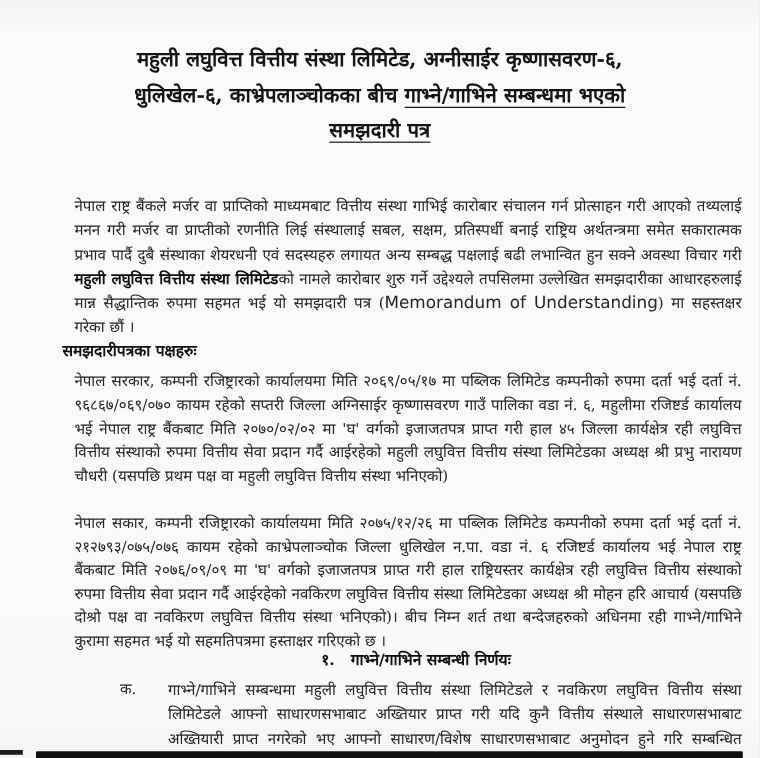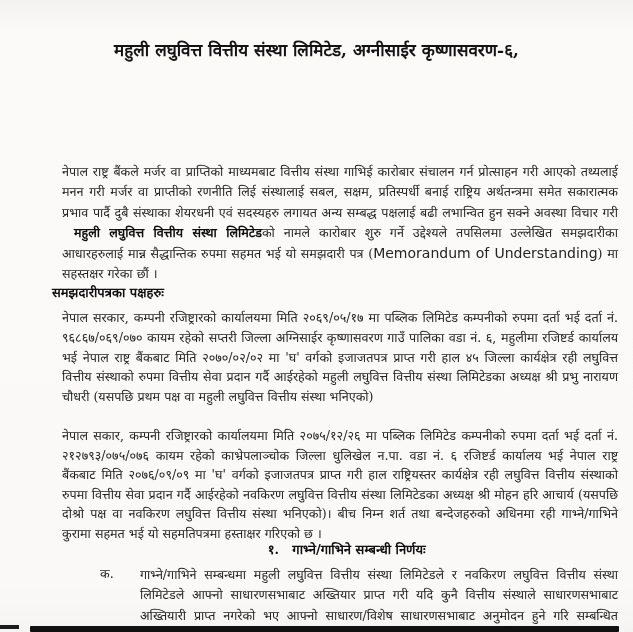--- a/index.html
+++ b/index.html
@@ -15,21 +15,21 @@
   .title{
     position:absolute;top:36px;left:28px;right:28px;
     text-align:center;font-weight:700;color:#141414;
     font-size:17px;line-height:29.5px;
   }
   .u{text-decoration:underline;text-underline-offset:4px;text-decoration-thickness:1px;}
   .body{
     margin:0;font-size:12.6px;line-height:20.3px;
     text-align:justify;text-align-last:left;color:#242424;
   }
-  .body b{color:#0e0e0e;margin-left:12px;}
+  .body b{color:#0e0e0e;}
   .intro{position:absolute;top:162px;left:62px;width:556px;}
   .latin{font-family:"DejaVu Sans","Liberation Sans",sans-serif;font-size:14px;}
   .parties-head{
     position:absolute;top:283px;left:52px;margin:0;
     font-size:13px;font-weight:700;color:#101010;
   }
   .party1{position:absolute;top:308px;left:62px;width:556px;line-height:19.8px;}
   .conj{position:absolute;top:402px;left:0;width:100%;text-align:center;font-size:13px;}
   .party2{position:absolute;top:426px;left:62px;width:556px;line-height:19.6px;}
   .sec1{
@@ -46,20 +46,22 @@
   }
   .scan-bar-left{position:absolute;left:0;bottom:3px;width:19px;height:4px;background:#1c1c1c;}
 </style>
 </head>
 <body>
 
 <div class="page">
 
   <div class="title">
     <div>महुली लघुवित्त वित्तीय संस्था लिमिटेड, अग्नीसाईर कृष्णासवरण-६,</div>
+    <div><span>धुलिखेल-६, काभ्रेपलाञ्चोकका बीच </span><span class="u">गाभ्ने/गाभिने सम्बन्धमा भएको</span></div>
+    <div><span class="u">समझदारी पत्र</span></div>
   </div>
 
   <p class="body intro"><span>नेपाल राष्ट्र बैंकले मर्जर वा प्राप्तिको माध्यमबाट वित्तीय संस्था गाभिई कारोबार संचालन गर्न प्रोत्साहन गरी आएको तथ्यलाई मनन गरी मर्जर वा प्राप्तीको रणनीति लिई संस्थालाई सबल, सक्षम, प्रतिस्पर्धी बनाई राष्ट्रिय अर्थतन्त्रमा समेत सकारात्मक प्रभाव पार्दै दुबै संस्थाका शेयरधनी एवं सदस्यहरु लगायत अन्य सम्बद्ध पक्षलाई बढी लभान्वित हुन सक्ने अवस्था विचार गरी </span><b>महुली लघुवित्त वित्तीय संस्था लिमिटेड</b><span>को नामले कारोबार शुरु गर्ने उद्देश्यले तपसिलमा उल्लेखित समझदारीका आधारहरुलाई मान्न सैद्धान्तिक रुपमा सहमत भई यो समझदारी पत्र (</span><span class="latin">Memorandum of Understanding</span><span>) मा सहस्तक्षर गरेका छौं ।</span></p>
 
   <h2 class="parties-head">समझदारीपत्रका पक्षहरुः</h2>
 
   <p class="body party1">नेपाल सरकार, कम्पनी रजिष्ट्रारको कार्यालयमा मिति २०६९/०५/१७ मा पब्लिक लिमिटेड कम्पनीको रुपमा दर्ता भई दर्ता नं. ९६८६७/०६९/०७० कायम रहेको सप्तरी जिल्ला अग्निसाईर कृष्णासवरण गाउँ पालिका वडा नं. ६, महुलीमा रजिष्टर्ड कार्यालय भई नेपाल राष्ट्र बैंकबाट मिति २०७०/०२/०२ मा 'घ' वर्गको इजाजतपत्र प्राप्त गरी हाल ४५ जिल्ला कार्यक्षेत्र रही लघुवित्त वित्तीय संस्थाको रुपमा वित्तीय सेवा प्रदान गर्दै आईरहेको महुली लघुवित्त वित्तीय संस्था लिमिटेडका अध्यक्ष श्री प्रभु नारायण चौधरी (यसपछि प्रथम पक्ष वा महुली लघुवित्त वित्तीय संस्था भनिएको)</p>
 
 
   <p class="body party2">नेपाल सकार, कम्पनी रजिष्ट्रारको कार्यालयमा मिति २०७५/१२/२६ मा पब्लिक लिमिटेड कम्पनीको रुपमा दर्ता भई दर्ता नं. २१२७९३/०७५/०७६ कायम रहेको काभ्रेपलाञ्चोक जिल्ला धुलिखेल न.पा. वडा नं. ६ रजिष्टर्ड कार्यालय भई नेपाल राष्ट्र बैंकबाट मिति २०७६/०९/०९ मा 'घ' वर्गको इजाजतपत्र प्राप्त गरी हाल राष्ट्रियस्तर कार्यक्षेत्र रही लघुवित्त वित्तीय संस्थाको रुपमा वित्तीय सेवा प्रदान गर्दै आईरहेको नवकिरण लघुवित्त वित्तीय संस्था लिमिटेडका अध्यक्ष श्री मोहन हरि आचार्य (यसपछि दोश्रो पक्ष वा नवकिरण लघुवित्त वित्तीय संस्था भनिएको)। बीच निम्न शर्त तथा बन्देजहरुको अधिनमा रही गाभ्ने/गाभिने कुरामा सहमत भई यो सहमतिपत्रमा हस्ताक्षर गरिएको छ ।</p>

